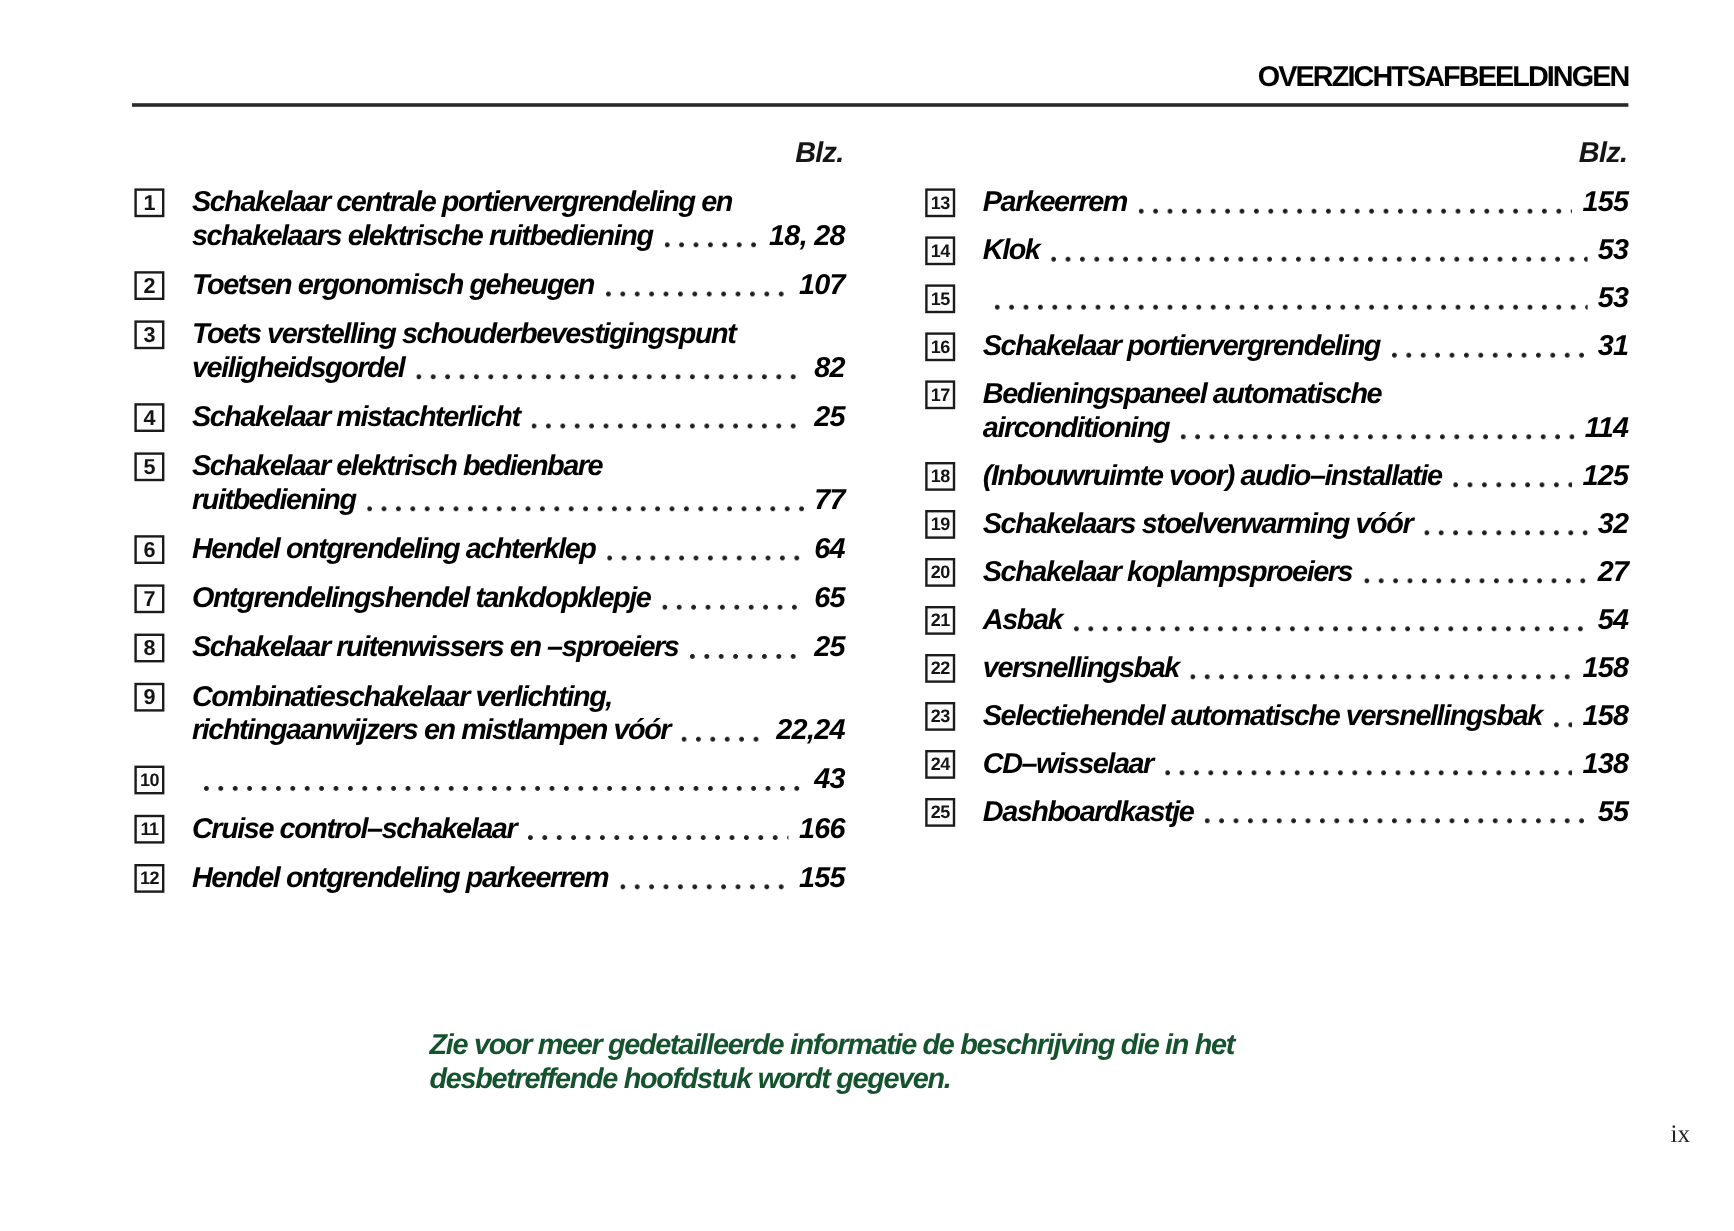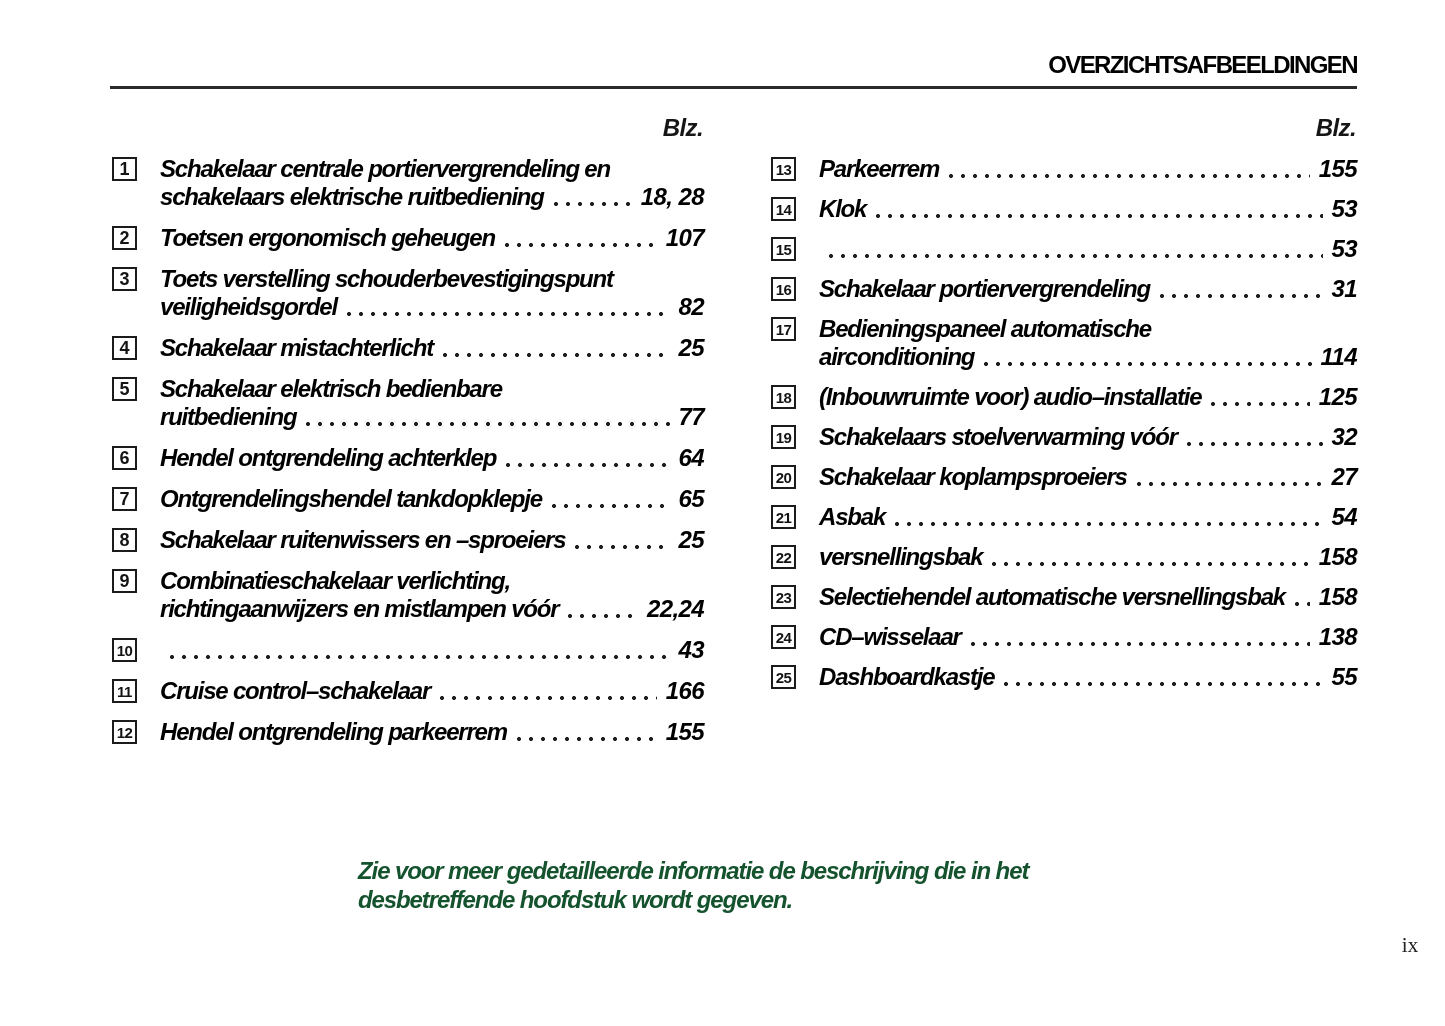--- a/index.html
+++ b/index.html
@@ -61,21 +61,21 @@
   
   .footer{
     position:absolute;left:358px;top:856px;width:740px;
     font-size:24px;font-weight:bold;font-style:italic;
     letter-spacing:-1.1px;line-height:29px;color:#14532d;
     white-space:nowrap;
   }
   .pageno{
     position:absolute;left:1392px;top:933px;width:36px;
     font-family:"Liberation Serif",serif;
-    font-size:21px;color:#222222;text-align:center;
+    font-size:21px;color:#222222;text-align:left;
     font-style:normal;
   }
 </style>
 </head>
 <body>
 
 <div id="page">
 
   <div class="title">OVERZICHTSAFBEELDINGEN</div>
   <div class="rule"></div>

